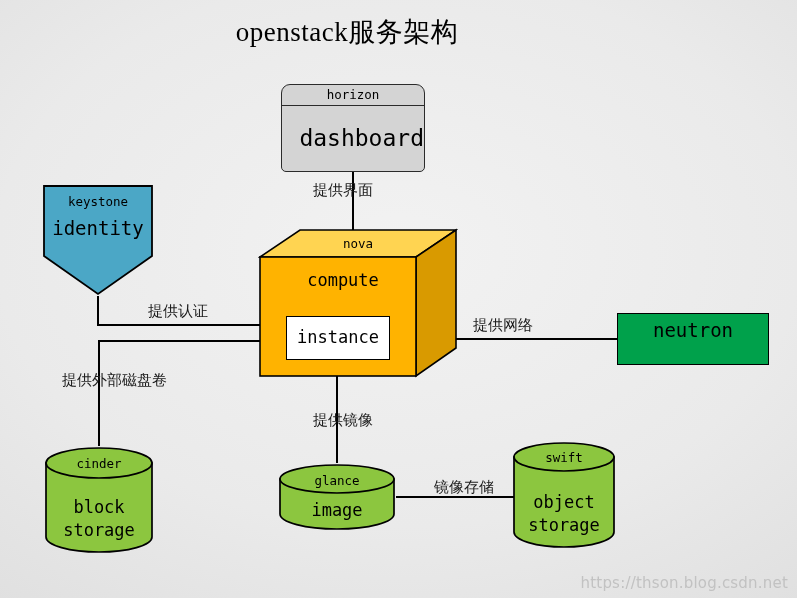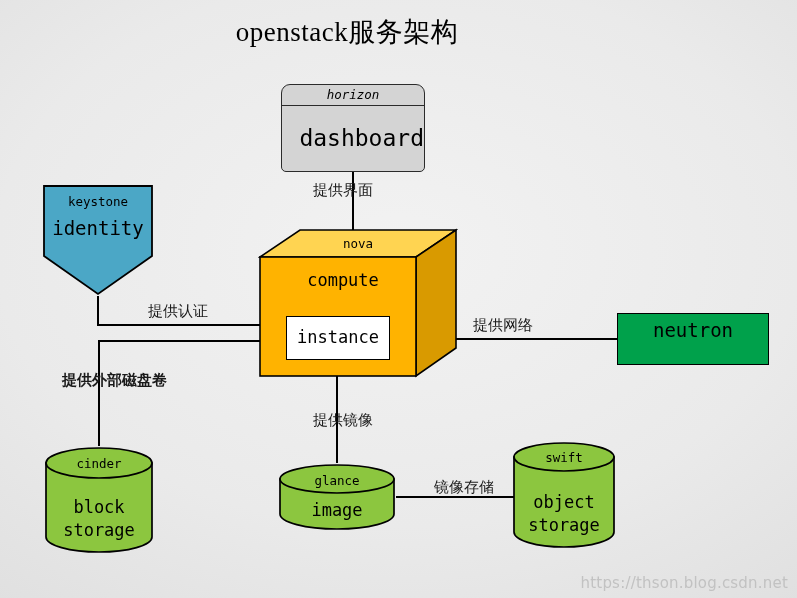--- a/index.html
+++ b/index.html
@@ -58,21 +58,20 @@
     border: 1.6px solid #2b2b2b;
     border-radius: 9px 9px 5px 5px;
     box-sizing: border-box;
   }
   #horizon .hdr {
     height: 20px;
     line-height: 20px;
     text-align: center;
     font-size: 12.5px;
     border-bottom: 1.4px solid #2b2b2b;
-    font-style: italic;
   }
   #horizon .body {
     height: 64px;
     line-height: 64px;
     text-align: right;
     font-size: 23px;
   }
 
   
   #keystone {
@@ -294,20 +293,20 @@
     </svg>
     <div class="cname mono">swift</div>
     <div class="cbody mono">
       <div>object</div>
       <div>storage</div>
     </div>
   </div>
 
   <div class="elabel" style="left:313px; top:181px;">提供界面</div>
   <div class="elabel" style="left:148px; top:302px;">提供认证</div>
-  <div class="elabel" style="left:62px; top:371px;font-weight:bold;">提供外部磁盘卷</div>
+  <div class="elabel" style="left:62px; top:371px;">提供外部磁盘卷</div>
   <div class="elabel" style="left:473px; top:316px;">提供网络</div>
   <div class="elabel" style="left:313px; top:411px;">提供镜像</div>
   <div class="elabel" style="left:434px; top:478px;">镜像存储</div>
 
   <div id="watermark">https://thson.blog.csdn.net</div>
 
 </div>
 
 </body></html>

